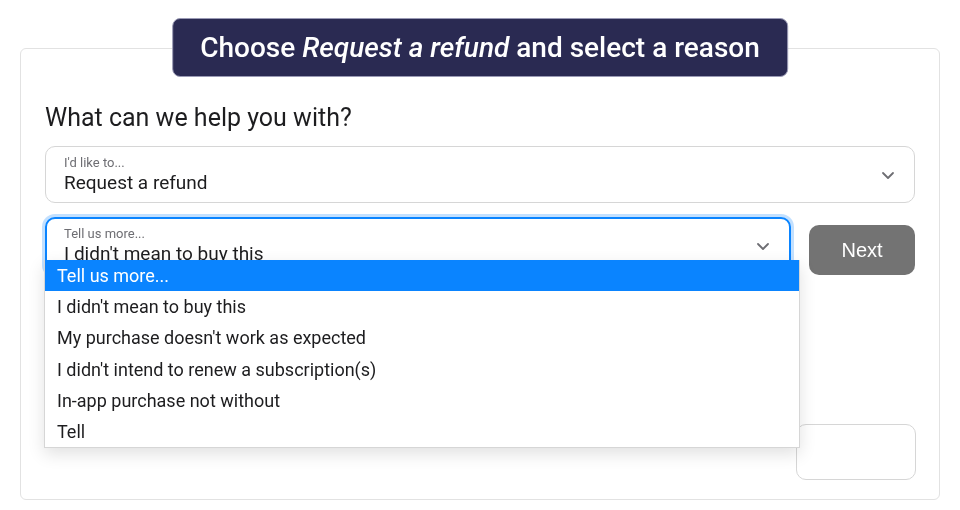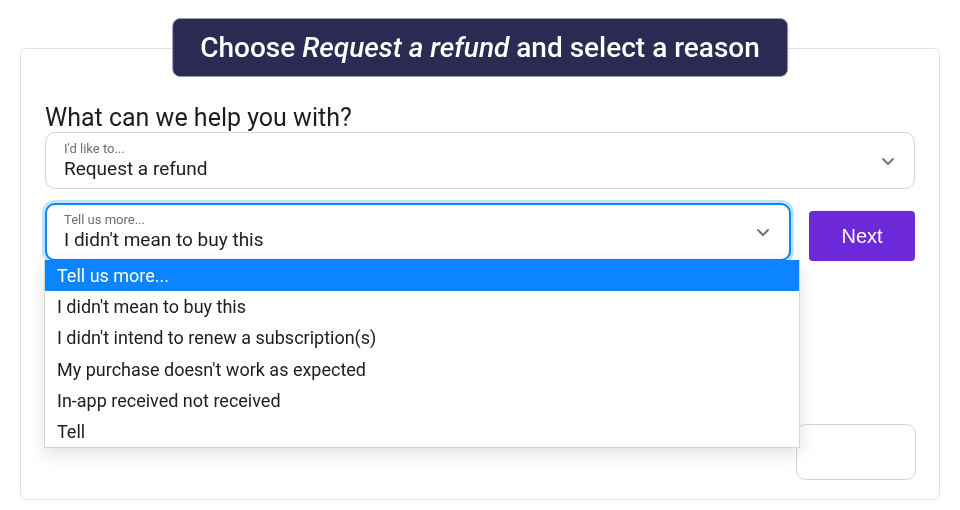--- a/index.html
+++ b/index.html
@@ -39,20 +39,21 @@
     bottom: 10px;
     border: 1px solid #e2e2e2;
     border-radius: 6px;
     background: #fff;
     padding: 54px 24px 22px 24px;
   }
   .question {
     font-size: 25px;
     font-weight: 400;
     color: #1d1d1f;
+    margin-bottom: 14px;
   }
   .row { display: flex; align-items: stretch; gap: 18px; margin-bottom: 14px; }
   .select {
     flex: 1;
     position: relative;
     border: 1px solid #d6d6d6;
     border-radius: 10px;
     background: #fff;
     padding: 8px 66px 8px 18px;
     cursor: pointer;
@@ -74,24 +75,24 @@
     line-height: 1.2;
   }
   .chev {
     position: absolute;
     right: 18px;
     top: 50%;
     transform: translateY(-50%);
   }
   .chev svg { display: block; }
   .next-btn {
-    background: #6d28d9;
+    background: #737373;
     color: #fff;
     border: none;
-    border-radius: 4px;
+    border-radius: 10px;
     font-size: 20px;
     font-weight: 500;
     padding: 0 30px;
     cursor: pointer;
     min-width: 106px;
     margin-top: 8px;
   }
   .dropdown {
     position: absolute;
     left: 44px;
@@ -160,23 +161,23 @@
       <button class="next-btn">Next</button>
     </div>
 
   </div>
 
   <div class="ghost-box"></div>
 
   <div class="dropdown" id="dropdown">
       <div class="opt hi">Tell us more...</div>
       <div class="opt">I didn't mean to buy this</div>
+      <div class="opt">My purchase doesn't work as expected</div>
       <div class="opt">I didn't intend to renew a subscription(s)</div>
-      <div class="opt">My purchase doesn't work as expected</div>
-      <div class="opt">In-app received not received</div>
+      <div class="opt">In-app purchase not without</div>
       <div class="opt">Tell</div>
     </div>
 
   <div class="banner">
     <span>Choose </span><em>Request a refund</em><span> and select a reason</span>
   </div>
 
 </div>
 
 </body></html>

